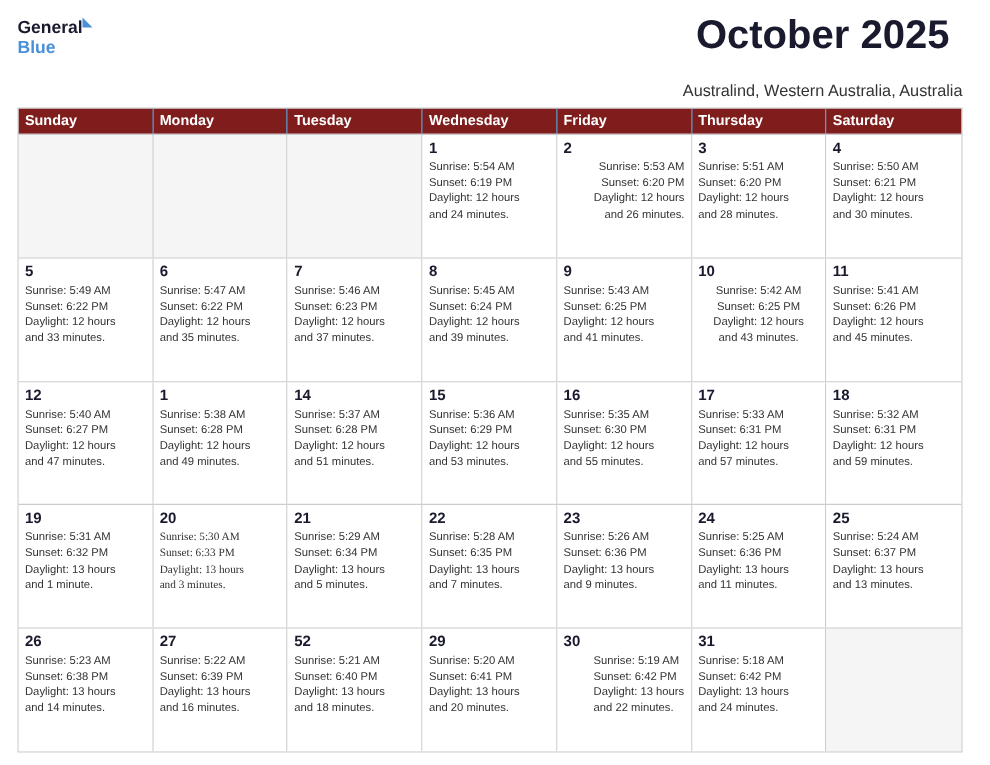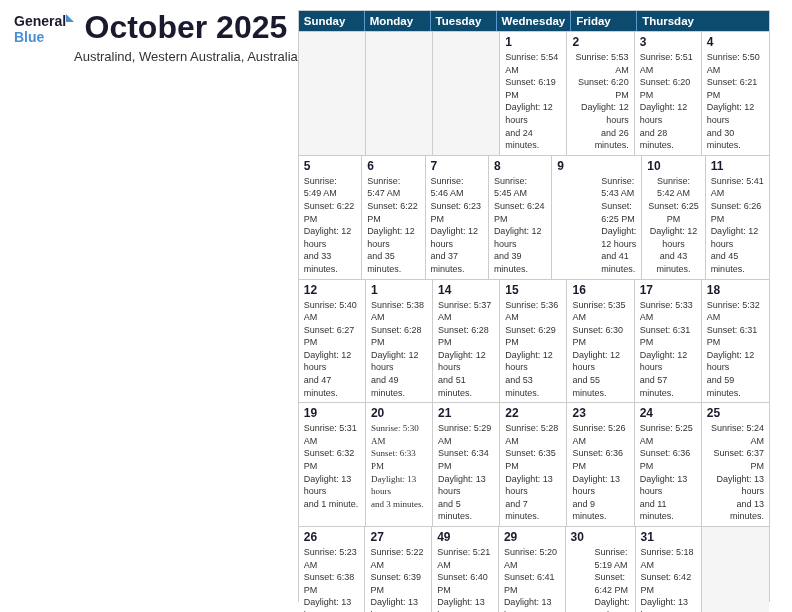--- a/index.html
+++ b/index.html
@@ -8,21 +8,21 @@
       background: #fff;
       width: 792px;
       height: 612px;
       overflow: hidden;
     }
     .page {
       width: 784px;
       height: 612px;
       padding: 10px 14px;
       display: flex;
-      flex-direction: row;
+      flex-direction: column;
     }
     .header {
       display: flex;
       justify-content: space-between;
       align-items: flex-start;
       margin-bottom: 6px;
     }
     .logo {
       display: flex;
       align-items: center;
@@ -34,32 +34,32 @@
     .month-title {
       font-size: 32px;
       font-weight: bold;
       color: #1a1a2e;
       line-height: 1.1;
       text-align: center;
     }
     .subtitle {
       font-size: 13px;
       color: #333;
-      margin-top: 4px;
+      margin-top: 20px;
     }
     .calendar {
       flex: 1;
       display: flex;
       flex-direction: column;
       border: 1px solid #ccc;
     }
     .cal-header {
       display: grid;
       grid-template-columns: repeat(7, 1fr);
-      background: #0c4a6e;
+      background: #7f1d1d;
     }
     .cal-header-cell {
       color: #fff;
       font-size: 11.5px;
       font-weight: bold;
       padding: 4px 5px;
       border-right: 1px solid #5a9ad0;
     }
     .cal-header-cell:last-child { border-right: none; }
     .cal-body {
@@ -114,20 +114,21 @@
   </div>
 
   <div class="calendar">
     <div class="cal-header">
     <div class="cal-header-cell">Sunday</div>
         <div class="cal-header-cell">Monday</div>
         <div class="cal-header-cell">Tuesday</div>
         <div class="cal-header-cell">Wednesday</div>
         <div class="cal-header-cell">Friday</div>
         <div class="cal-header-cell">Thursday</div>
+        <div class="cal-header-cell">Saturday</div>
       </div>
     <div class="cal-body">
     <div class="cal-row">
           <div class="cal-cell empty"></div>
           <div class="cal-cell empty"></div>
           <div class="cal-cell empty"></div>
           <div class="cal-cell">
             <div class="day-num">1</div>
             <div class="day-info" style="white-space: pre-line;">Sunrise: 5:54 AM
 Sunset: 6:19 PM
@@ -180,21 +181,21 @@
           </div>
           <div class="cal-cell">
             <div class="day-num">8</div>
             <div class="day-info" style="white-space: pre-line;">Sunrise: 5:45 AM
 Sunset: 6:24 PM
 Daylight: 12 hours
 and 39 minutes.</div>
           </div>
           <div class="cal-cell">
             <div class="day-num">9</div>
-            <div class="day-info" style="white-space: pre-line; margin-left: 44px;">Sunrise: 5:43 AM
+            <div class="day-info" style="white-space: pre-line;">Sunrise: 5:43 AM
 Sunset: 6:25 PM
 Daylight: 12 hours
 and 41 minutes.</div>
           </div>
           <div class="cal-cell">
             <div class="day-num">10</div>
             <div class="day-info" style="white-space: pre-line; text-align: center;">Sunrise: 5:42 AM
 Sunset: 6:25 PM
 Daylight: 12 hours
 and 43 minutes.</div>
@@ -296,21 +297,21 @@
           </div>
           <div class="cal-cell">
             <div class="day-num">24</div>
             <div class="day-info" style="white-space: pre-line;">Sunrise: 5:25 AM
 Sunset: 6:36 PM
 Daylight: 13 hours
 and 11 minutes.</div>
           </div>
           <div class="cal-cell">
             <div class="day-num">25</div>
-            <div class="day-info" style="white-space: pre-line; text-align: right;">Sunrise: 5:24 AM
+            <div class="day-info" style="white-space: pre-line;">Sunrise: 5:24 AM
 Sunset: 6:37 PM
 Daylight: 13 hours
 and 13 minutes.</div>
           </div>
         </div>
         <div class="cal-row">
           <div class="cal-cell">
             <div class="day-num">26</div>
             <div class="day-info" style="white-space: pre-line;">Sunrise: 5:23 AM
 Sunset: 6:38 PM
@@ -318,21 +319,21 @@
 and 14 minutes.</div>
           </div>
           <div class="cal-cell">
             <div class="day-num">27</div>
             <div class="day-info" style="white-space: pre-line;">Sunrise: 5:22 AM
 Sunset: 6:39 PM
 Daylight: 13 hours
 and 16 minutes.</div>
           </div>
           <div class="cal-cell">
-            <div class="day-num">49</div>
+            <div class="day-num">52</div>
             <div class="day-info" style="white-space: pre-line;">Sunrise: 5:21 AM
 Sunset: 6:40 PM
 Daylight: 13 hours
 and 18 minutes.</div>
           </div>
           <div class="cal-cell">
             <div class="day-num">29</div>
             <div class="day-info" style="white-space: pre-line;">Sunrise: 5:20 AM
 Sunset: 6:41 PM
 Daylight: 13 hours

